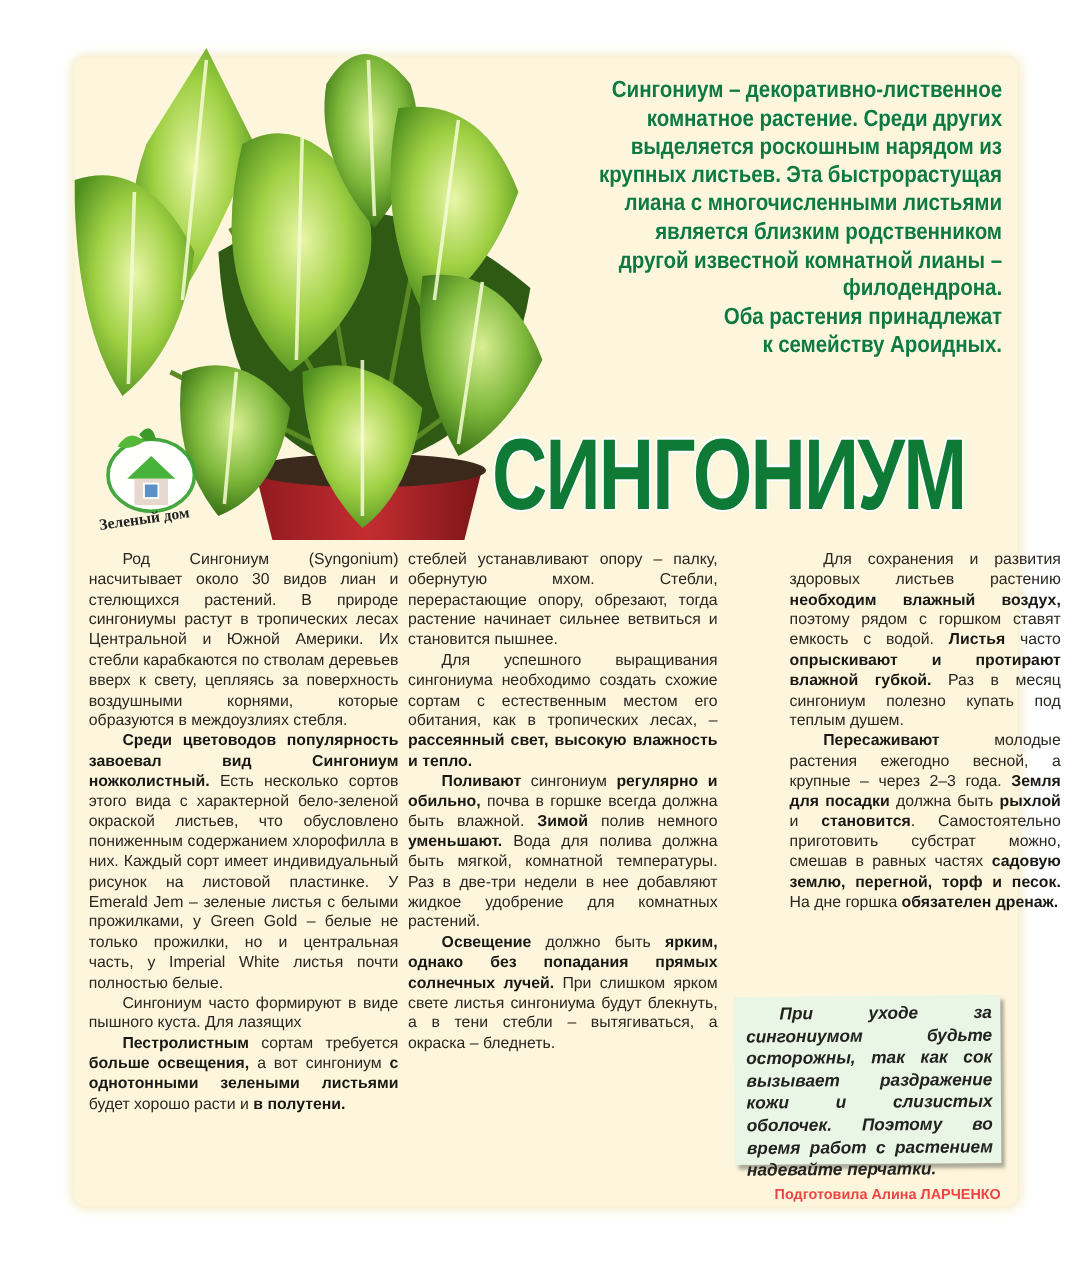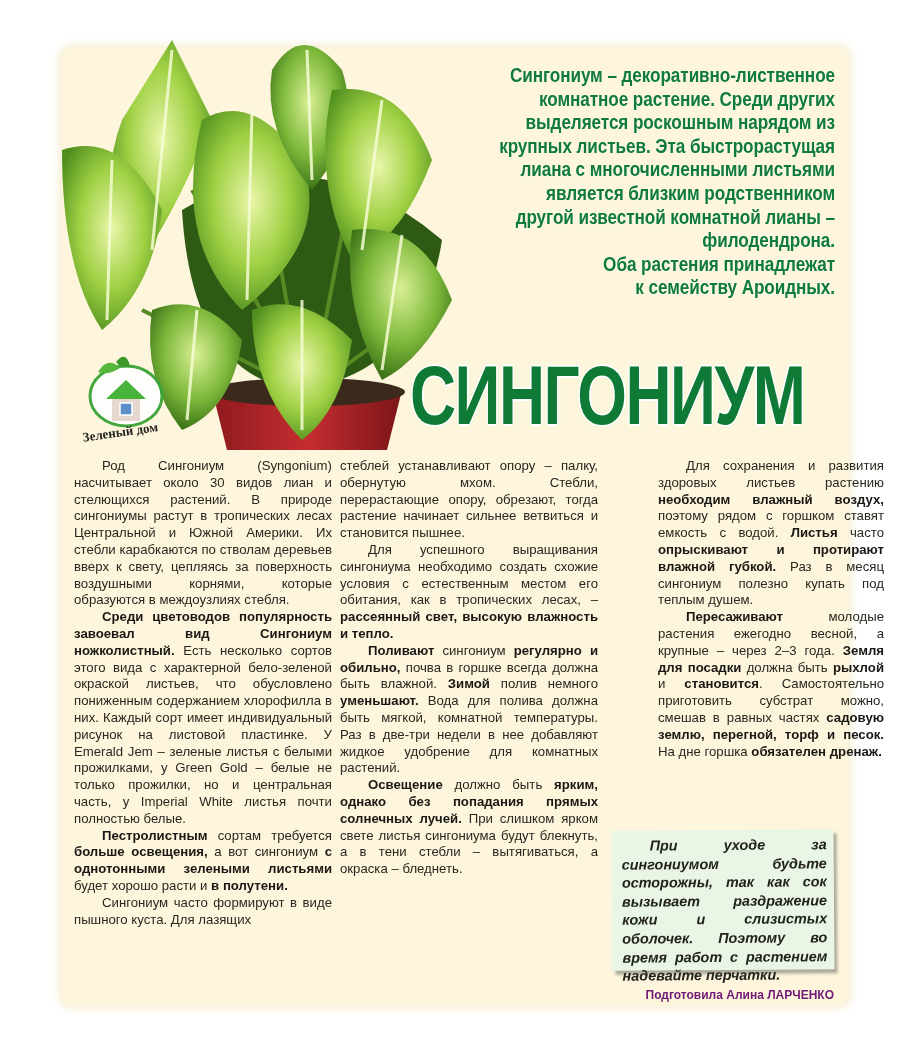--- a/index.html
+++ b/index.html
@@ -49,21 +49,21 @@
     background: #e9f6e6; box-shadow: 3px 4px 3px rgba(120,120,110,0.6);
     transform: rotate(-0.4deg);
   }
   .callout-text {
     position: absolute; left: 10px; top: 6px; width: 205px;
     font-weight: bold; font-style: italic; font-size: 14.4px; line-height: 18.6px;
     color: #22221e; text-align: justify; text-indent: 28px;
   }
   .byline {
     position: absolute; left: 612px; top: 988px; width: 222px;
-    font-weight: bold; font-size: 12px; color: #701a75; text-align: right;
+    font-weight: bold; font-size: 12px; color: #ef4444; text-align: right;
     white-space: nowrap;
   }
   .logo {
     position: absolute; left: 68px; top: 344px; width: 110px; height: 100px;
   }
 </style>
 </head>
 <body>
 
 <div class="paper"></div>
@@ -127,27 +127,27 @@
   <span class="l">филодендрона.</span>
   <span class="l">Оба растения принадлежат</span>
   <span class="l">к семейству Ароидных.</span>
 </div>
 
 <div class="title">СИНГОНИУМ</div>
 
 <div class="col c1">
   <p>Род Сингониум (Syngonium) насчитывает около 30 видов лиан и стелющихся растений. В природе сингониумы растут в тропических лесах Центральной и Южной Америки. Их стебли карабкаются по стволам деревьев вверх к свету, цепляясь за поверхность воздушными корнями, которые образуются в междоузлиях стебля.</p>
   <p><b>Среди цветоводов популярность завоевал вид Сингониум ножколистный.</b><span> Есть несколько сортов этого вида с характерной бело-зеленой окраской листьев, что обусловлено пониженным содержанием хлорофилла в них. Каждый сорт имеет индивидуальный рисунок на листовой пластинке. У Emerald Jem – зеленые листья с белыми прожилками, у Green Gold – белые не только прожилки, но и центральная часть, у Imperial White листья почти полностью белые.</span></p>
+  <p>Сингониум часто формируют в виде пышного куста. Для лазящих</p>
   <p><b>Пестролистным</b><span> сортам требуется </span><b>больше освещения,</b><span> а вот сингониум </span><b>с однотонными зелеными листьями</b><span> будет хорошо расти и </span><b>в полутени.</b></p>
-  <p>Сингониум часто формируют в виде пышного куста. Для лазящих</p>
 </div>
 
 <div class="col c2">
   <p style="text-indent:0">стеблей устанавливают опору – палку, обернутую мхом. Стебли, перерастающие опору, обрезают, тогда растение начинает сильнее ветвиться и становится пышнее.</p>
-  <p><span>Для успешного выращивания сингониума необходимо создать схожие условия с естественным местом его обитания, как в тропических лесах, – </span><b>рассеянный свет, высокую влажность и тепло.</b></p>
+  <p><span>Для успешного выращивания сингониума необходимо создать схожие сортам с естественным местом его обитания, как в тропических лесах, – </span><b>рассеянный свет, высокую влажность и тепло.</b></p>
   <p><b>Поливают</b><span> сингониум </span><b>регулярно и обильно,</b><span> почва в горшке всегда должна быть влажной. </span><b>Зимой</b><span> полив немного </span><b>уменьшают.</b><span> Вода для полива должна быть мягкой, комнатной температуры. Раз в две-три недели в нее добавляют жидкое удобрение для комнатных растений.</span></p>
   <p><b>Освещение</b><span> должно быть </span><b>ярким, однако без попадания прямых солнечных лучей.</b><span> При слишком ярком свете листья сингониума будут блекнуть, а в тени стебли – вытягиваться, а окраска – бледнеть.</span></p>
 </div>
 
 <div class="col c3">
   <p><span>Для сохранения и развития здоровых листьев растению </span><b>необходим влажный воздух,</b><span> поэтому рядом с горшком ставят емкость с водой. </span><b>Листья</b><span> часто </span><b>опрыскивают и протирают влажной губкой.</b><span> Раз в месяц сингониум полезно купать под теплым душем.</span></p>
   <p><b>Пересаживают</b><span> молодые растения ежегодно весной, а крупные – через 2–3 года. </span><b>Земля для посадки</b><span> должна быть </span><b>рыхлой</b><span> и </span><b>становится</b><span>. Самостоятельно приготовить субстрат можно, смешав в равных частях </span><b>садовую землю, перегной, торф и песок.</b><span> На дне горшка </span><b>обязателен дренаж.</b></p>
 </div>
 
 <div class="callout">

